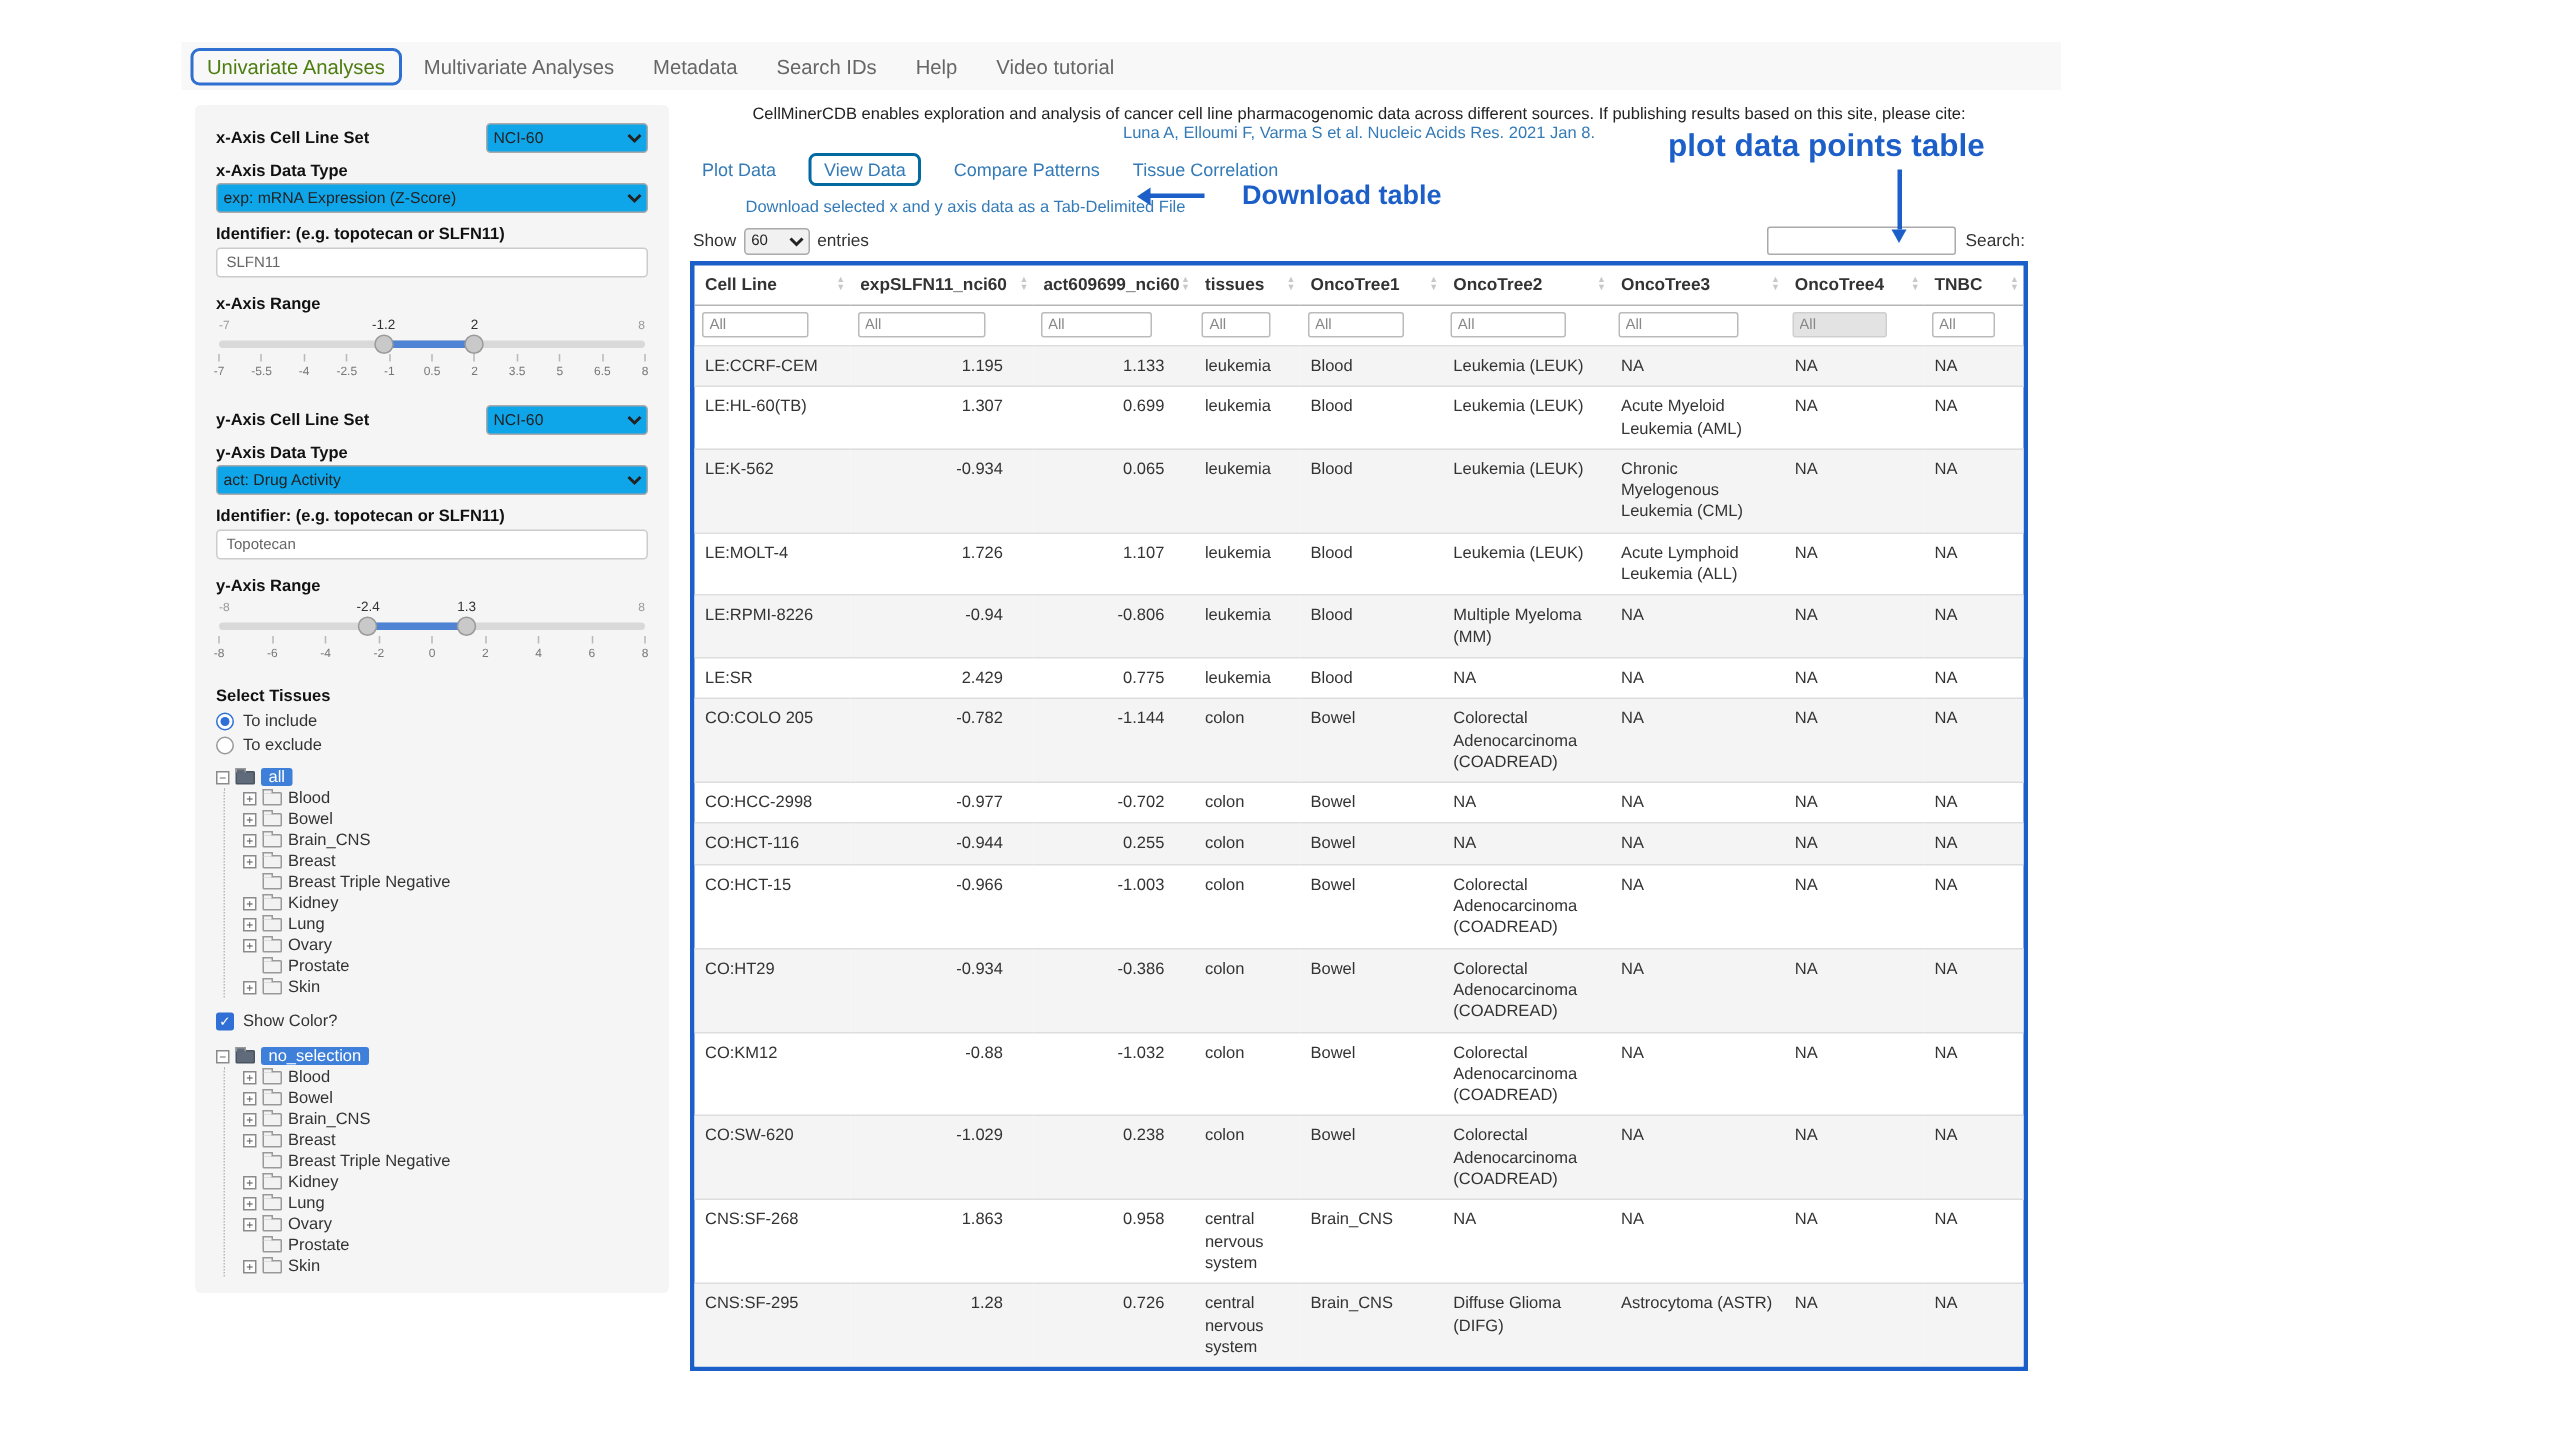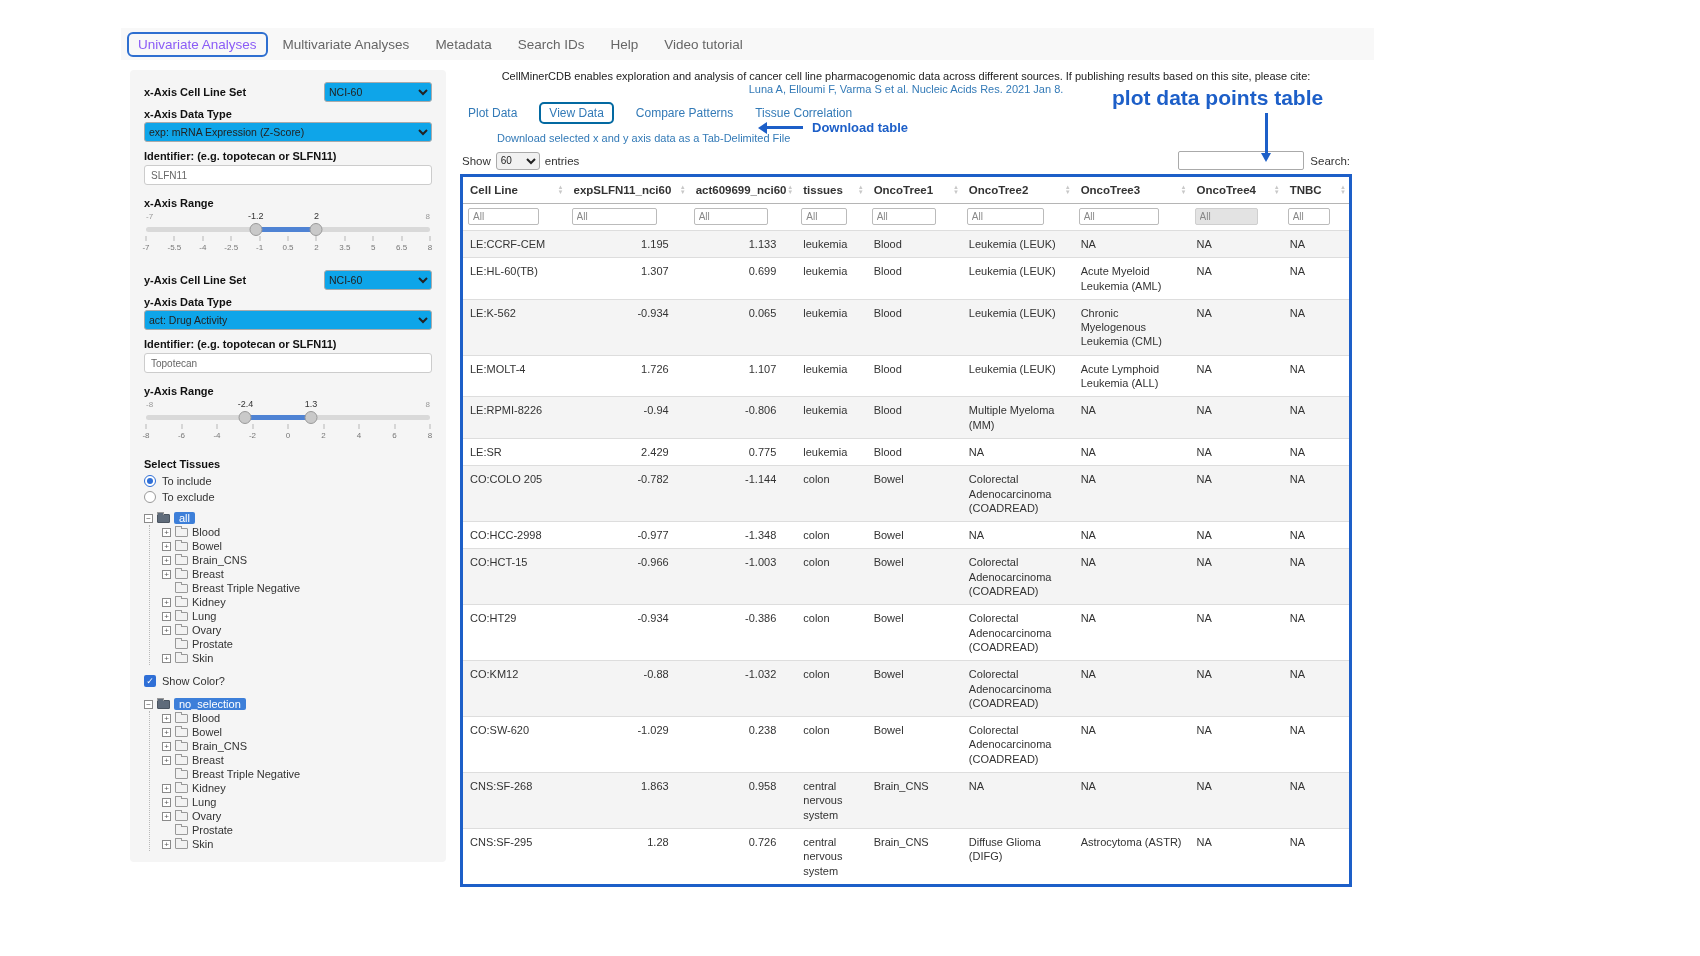--- a/index.html
+++ b/index.html
@@ -3,21 +3,21 @@
 <meta charset="utf-8">
 <style>
   * { box-sizing: border-box; margin: 0; padding: 0; }
   body { background:#fff; font-family:"Liberation Sans", sans-serif; }
   #page { position:relative; width:1700px; height:956px; background:#fff; overflow:hidden; }
 
   
   .topnav { position:absolute; left:121px; top:28px; width:1253px; height:32px; background:#f8f8f8; display:flex; align-items:center; padding-left:6px; }
   .nav-tabs { display:flex; align-items:center; gap:4px; }
   .nav-tab { font-size:13.5px; color:#666; padding:5px 11px; text-decoration:none; cursor:pointer; white-space:nowrap; }
-  .nav-tab.active { color:#8b5cf6; border:2.5px solid #2e6fd0; border-radius:6px; padding:3px 9px; }
+  .nav-tab.active { color:#4d7c0f; border:2.5px solid #2e6fd0; border-radius:6px; padding:3px 9px; }
 
   
   .sidebar { position:absolute; left:130px; top:70px; width:316px; height:792px; background:#f5f5f5; border-radius:4px; padding:12px 14px; font-size:11px; color:#333; }
   .inline-row { display:flex; align-items:center; justify-content:space-between; }
   .blabel { font-weight:bold; font-size:11px; color:#111; }
   .mb2{margin-bottom:2px;} .mb3{margin-bottom:3px;} .mb6{margin-bottom:6px;} .mb8{margin-bottom:8px;} .mb12{margin-bottom:12px;}
   select { font-family:inherit; font-size:10.5px; height:20px; border:1px solid #aaa; border-radius:3px; background:#0ea5e9; color:#222; }
   .sel-105 { width:108px; }
   .sel-full { width:100%; }
   .txt-input { width:100%; height:20px; border:1px solid #ccc; border-radius:3px; background:#fff; font-size:10px; color:#666; padding:0 6px; font-family:inherit; }
@@ -85,21 +85,21 @@
   .col-filter.gray { background:#e3e3e3; border-color:#cfcfcf; }
   .datatable tbody td { padding:6px 7px; border-top:1px solid #ddd; vertical-align:top; line-height:1.3; }
   .datatable tbody tr:nth-child(odd) { background:#f4f4f4; }
   .c-num { text-align:right; padding-right:20px !important; }
 
   
   .ann-table-label { position:absolute; left:1112px; top:86px; font-size:21px; font-weight:bold; color:#1d5fc8; white-space:nowrap; }
   .ann-arrow-down { position:absolute; left:1261px; top:113px; }
   .ann-arrow-down .line { width:3px; height:40px; background:#1d5fc8; margin-left:4px; }
   .ann-arrow-down .head { width:0; height:0; border:5.5px solid transparent; border-top:9px solid #1d5fc8; }
-  .ann-download { position:absolute; left:752px; top:120px; display:flex; align-items:center; gap:9px; color:#1d5fc8; font-weight:bold; font-size:13px; white-space:nowrap; }
+  .ann-download { position:absolute; left:752px; top:120px; display:flex; align-items:center; gap:25px; color:#1d5fc8; font-weight:bold; font-size:18px; white-space:nowrap; }
   .arrow-left-shaft { width:42px; height:3px; background:#1d5fc8; position:relative; margin-left:9px; }
   .arrow-left-shaft::before { content:""; position:absolute; left:-9px; top:-4.5px; border:6px solid transparent; border-right:9px solid #1d5fc8; }
 </style>
 </head>
 <body>
 
 <div id="page">
 
   <nav class="topnav">
     <div class="nav-tabs">
@@ -529,29 +529,40 @@
               <td class="c-txt">Bowel</td>
               <td class="c-txt">Colorectal Adenocarcinoma (COADREAD)</td>
               <td class="c-txt">NA</td>
               <td class="c-txt">NA</td>
               <td class="c-txt">NA</td>
             </tr>
 
             <tr class="data-row">
               <td class="c-cell">CO:HCC-2998</td>
               <td class="c-num">-0.977</td>
-              <td class="c-num">-1.348</td>
+              <td class="c-num">-0.702</td>
               <td class="c-txt">colon</td>
               <td class="c-txt">Bowel</td>
               <td class="c-txt">NA</td>
               <td class="c-txt">NA</td>
               <td class="c-txt">NA</td>
               <td class="c-txt">NA</td>
             </tr>
 
+            <tr class="data-row">
+              <td class="c-cell">CO:HCT-116</td>
+              <td class="c-num">-0.944</td>
+              <td class="c-num">0.255</td>
+              <td class="c-txt">colon</td>
+              <td class="c-txt">Bowel</td>
+              <td class="c-txt">NA</td>
+              <td class="c-txt">NA</td>
+              <td class="c-txt">NA</td>
+              <td class="c-txt">NA</td>
+            </tr>
 
             <tr class="data-row">
               <td class="c-cell">CO:HCT-15</td>
               <td class="c-num">-0.966</td>
               <td class="c-num">-1.003</td>
               <td class="c-txt">colon</td>
               <td class="c-txt">Bowel</td>
               <td class="c-txt">Colorectal Adenocarcinoma (COADREAD)</td>
               <td class="c-txt">NA</td>
               <td class="c-txt">NA</td>

